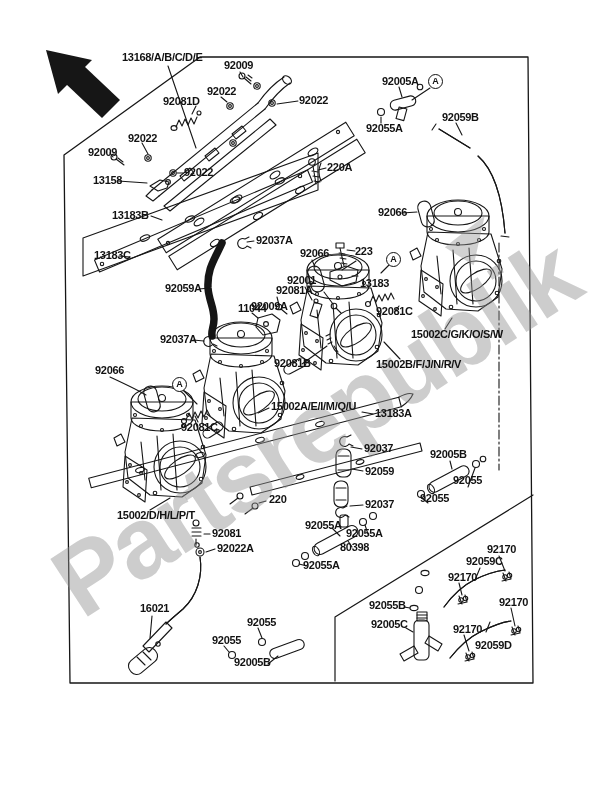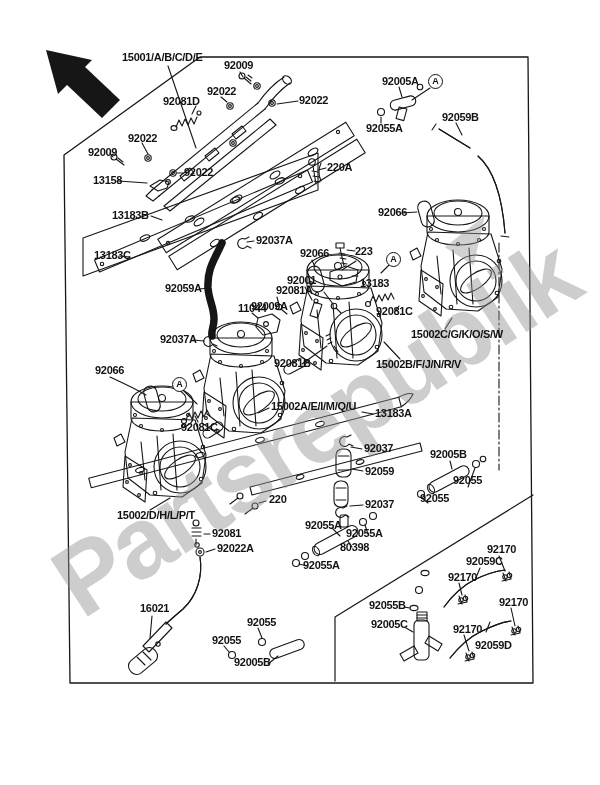--- a/index.html
+++ b/index.html
@@ -316,21 +316,21 @@
       <path d="M404,607 L410,608 M406,628 L413,632"></path>
       <path d="M499,556 L505,571 M480,568 L475,580 M459,583 L462,595"></path>
       <path d="M511,608 L515,626 M490,622 L486,632 M464,635 L469,651"></path>
     </g>
   </svg>
 
   <div class="wm-arrow"></div>
   <div class="watermark" style="color: rgba(145, 145, 145, 0.45);">Partsrepublik</div>
 
   <div id="labels">
-      <div class="lbl" style="left: 122px; top: 52px;">15001/A/B/C/D/E</div>
+      <div class="lbl" style="left: 122px; top: 52px;">13168/A/B/C/D/E</div>
       <div class="lbl" style="left: 224px; top: 60px;">92009</div>
       <div class="lbl" style="left: 207px; top: 86px;">92022</div>
       <div class="lbl" style="left: 163px; top: 96px;">92081D</div>
       <div class="lbl" style="left: 299px; top: 95px;">92022</div>
       <div class="lbl" style="left: 128px; top: 133px;">92022</div>
       <div class="lbl" style="left: 88px; top: 147px;">92009</div>
       <div class="lbl" style="left: 184px; top: 167px;">92022</div>
       <div class="lbl" style="left: 93px; top: 175px;">13158</div>
       <div class="lbl" style="left: 327px; top: 162px;">220A</div>
       <div class="lbl" style="left: 112px; top: 210px;">13183B</div>

